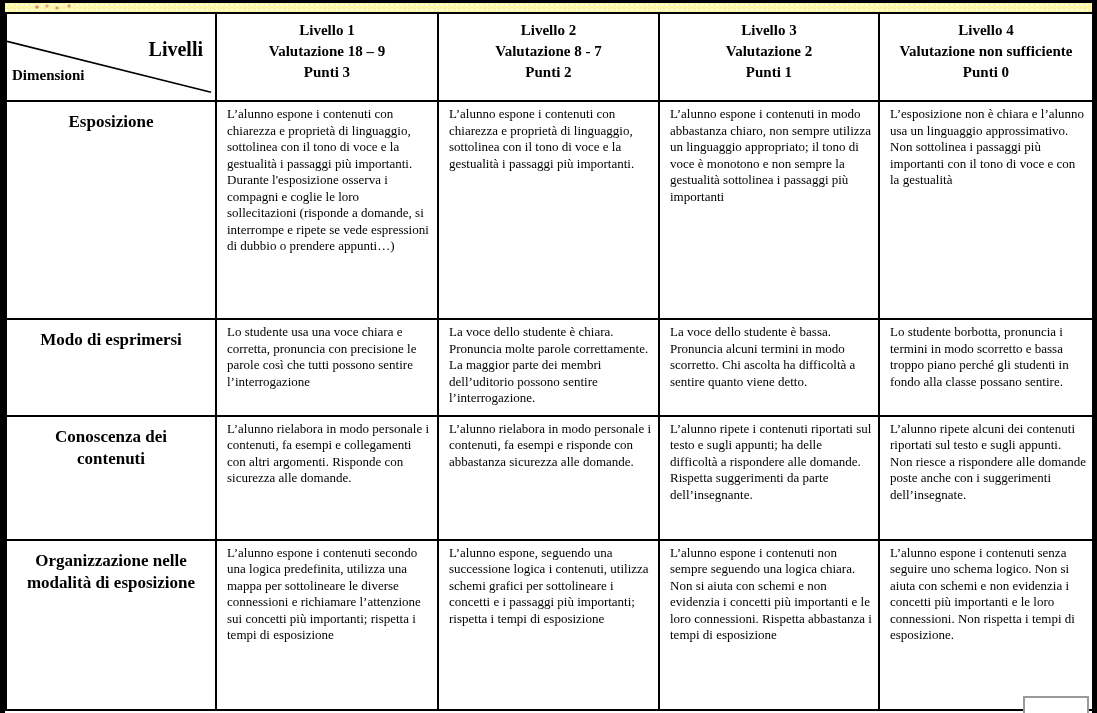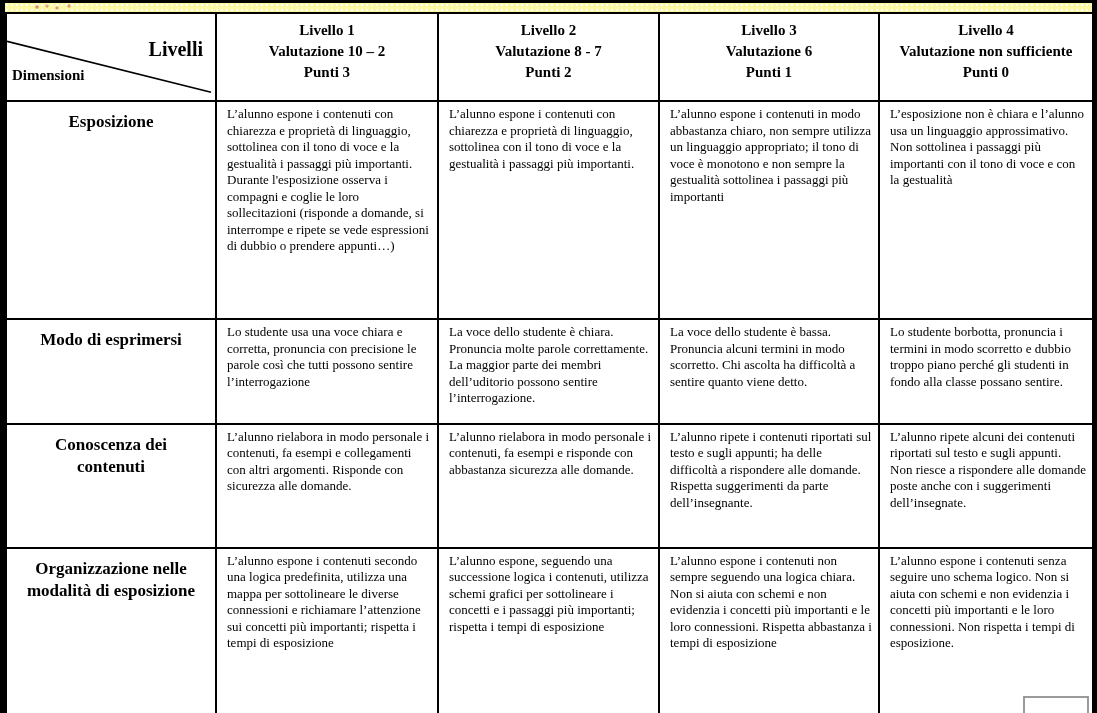--- a/index.html
+++ b/index.html
@@ -65,21 +65,21 @@
     font-weight:bold;
     font-size:17px;
     line-height:22px;
     text-align:center;
     vertical-align:middle;
     padding:9px 16px;
   }
   td.body{
     font-size:13px;
     line-height:16.5px;
-    padding:4px 6px 16px 10px;
+    padding:4px 6px 8px 10px;
   }
   .br-widget{
     position:absolute;
     right:8px;bottom:0;
     width:62px;height:15px;
     background:#fff;
     border:2px solid #9a9a9a;
     border-bottom:none;
   }
 </style>
@@ -105,47 +105,47 @@
       <tbody>
           <tr style="height:88px;">
         <td class="corner">
           <svg class="corner-svg" viewBox="0 0 210 88" preserveAspectRatio="none">
             <line x1="0" y1="28" x2="206" y2="80" stroke="#000" stroke-width="1.6"></line>
           </svg>
           <span class="corner-top">Livelli</span>
           <span class="corner-bottom">Dimensioni</span>
         </td>
         <td class="head">Livello 1
-Valutazione 10 – 2
+Valutazione 18 – 9
 Punti 3</td>
         <td class="head">Livello 2
 Valutazione 8 - 7
 Punti 2</td>
         <td class="head">Livello 3
-Valutazione 6
+Valutazione 2
 Punti 1</td>
         <td class="head">Livello 4
 Valutazione non sufficiente
 Punti 0</td>
       </tr>
 
       <tr style="height:218px;">
         <td class="dim">Esposizione</td>
         <td class="body">L’alunno espone i contenuti con chiarezza e proprietà di linguaggio, sottolinea con il tono di voce  e la gestualità i passaggi più importanti. Durante l'esposizione osserva i compagni e coglie le loro sollecitazioni (risponde a domande, si interrompe e ripete se vede espressioni di dubbio o prendere appunti…)</td>
         <td class="body">L’alunno espone i contenuti con chiarezza e proprietà di linguaggio, sottolinea con il tono di voce  e la gestualità i passaggi più importanti.</td>
         <td class="body">L’alunno espone i contenuti in modo abbastanza chiaro, non sempre utilizza un linguaggio appropriato; il tono di voce è monotono e non sempre la gestualità sottolinea i passaggi più importanti</td>
         <td class="body">L’esposizione non è chiara e l’alunno usa un linguaggio approssimativo. Non sottolinea i passaggi più importanti con il tono di voce e con la gestualità</td>
       </tr>
 
       <tr style="height:94px;">
         <td class="dim">Modo di esprimersi</td>
         <td class="body">Lo studente usa una voce chiara e corretta, pronuncia con precisione le parole così che tutti possono sentire l’interrogazione</td>
         <td class="body">La voce dello studente è chiara. Pronuncia molte parole correttamente. La maggior parte dei membri dell’uditorio possono sentire l’interrogazione.</td>
         <td class="body">La voce dello studente è bassa. Pronuncia alcuni termini in modo scorretto.  Chi ascolta ha difficoltà a sentire quanto viene detto.</td>
-        <td class="body">Lo studente borbotta, pronuncia i termini in modo scorretto e dubbio troppo piano perché gli studenti in fondo alla classe possano sentire.</td>
+        <td class="body">Lo studente borbotta, pronuncia i termini in modo scorretto e bassa troppo piano perché gli studenti in fondo alla classe possano sentire.</td>
       </tr>
 
       <tr style="height:124px;">
         <td class="dim">Conoscenza dei contenuti</td>
         <td class="body">L’alunno rielabora in modo personale i contenuti, fa esempi e collegamenti con altri argomenti. Risponde con sicurezza alle domande.</td>
         <td class="body">L’alunno rielabora in modo personale i contenuti, fa esempi e risponde con abbastanza sicurezza alle domande.</td>
         <td class="body">L’alunno ripete i contenuti riportati sul testo e sugli appunti; ha delle difficoltà a rispondere alle domande. Rispetta suggerimenti da parte dell’insegnante.</td>
         <td class="body">L’alunno ripete alcuni dei contenuti  riportati sul testo e sugli appunti. Non riesce a rispondere alle domande poste anche con i suggerimenti dell’insegnate.</td>
       </tr>
 

